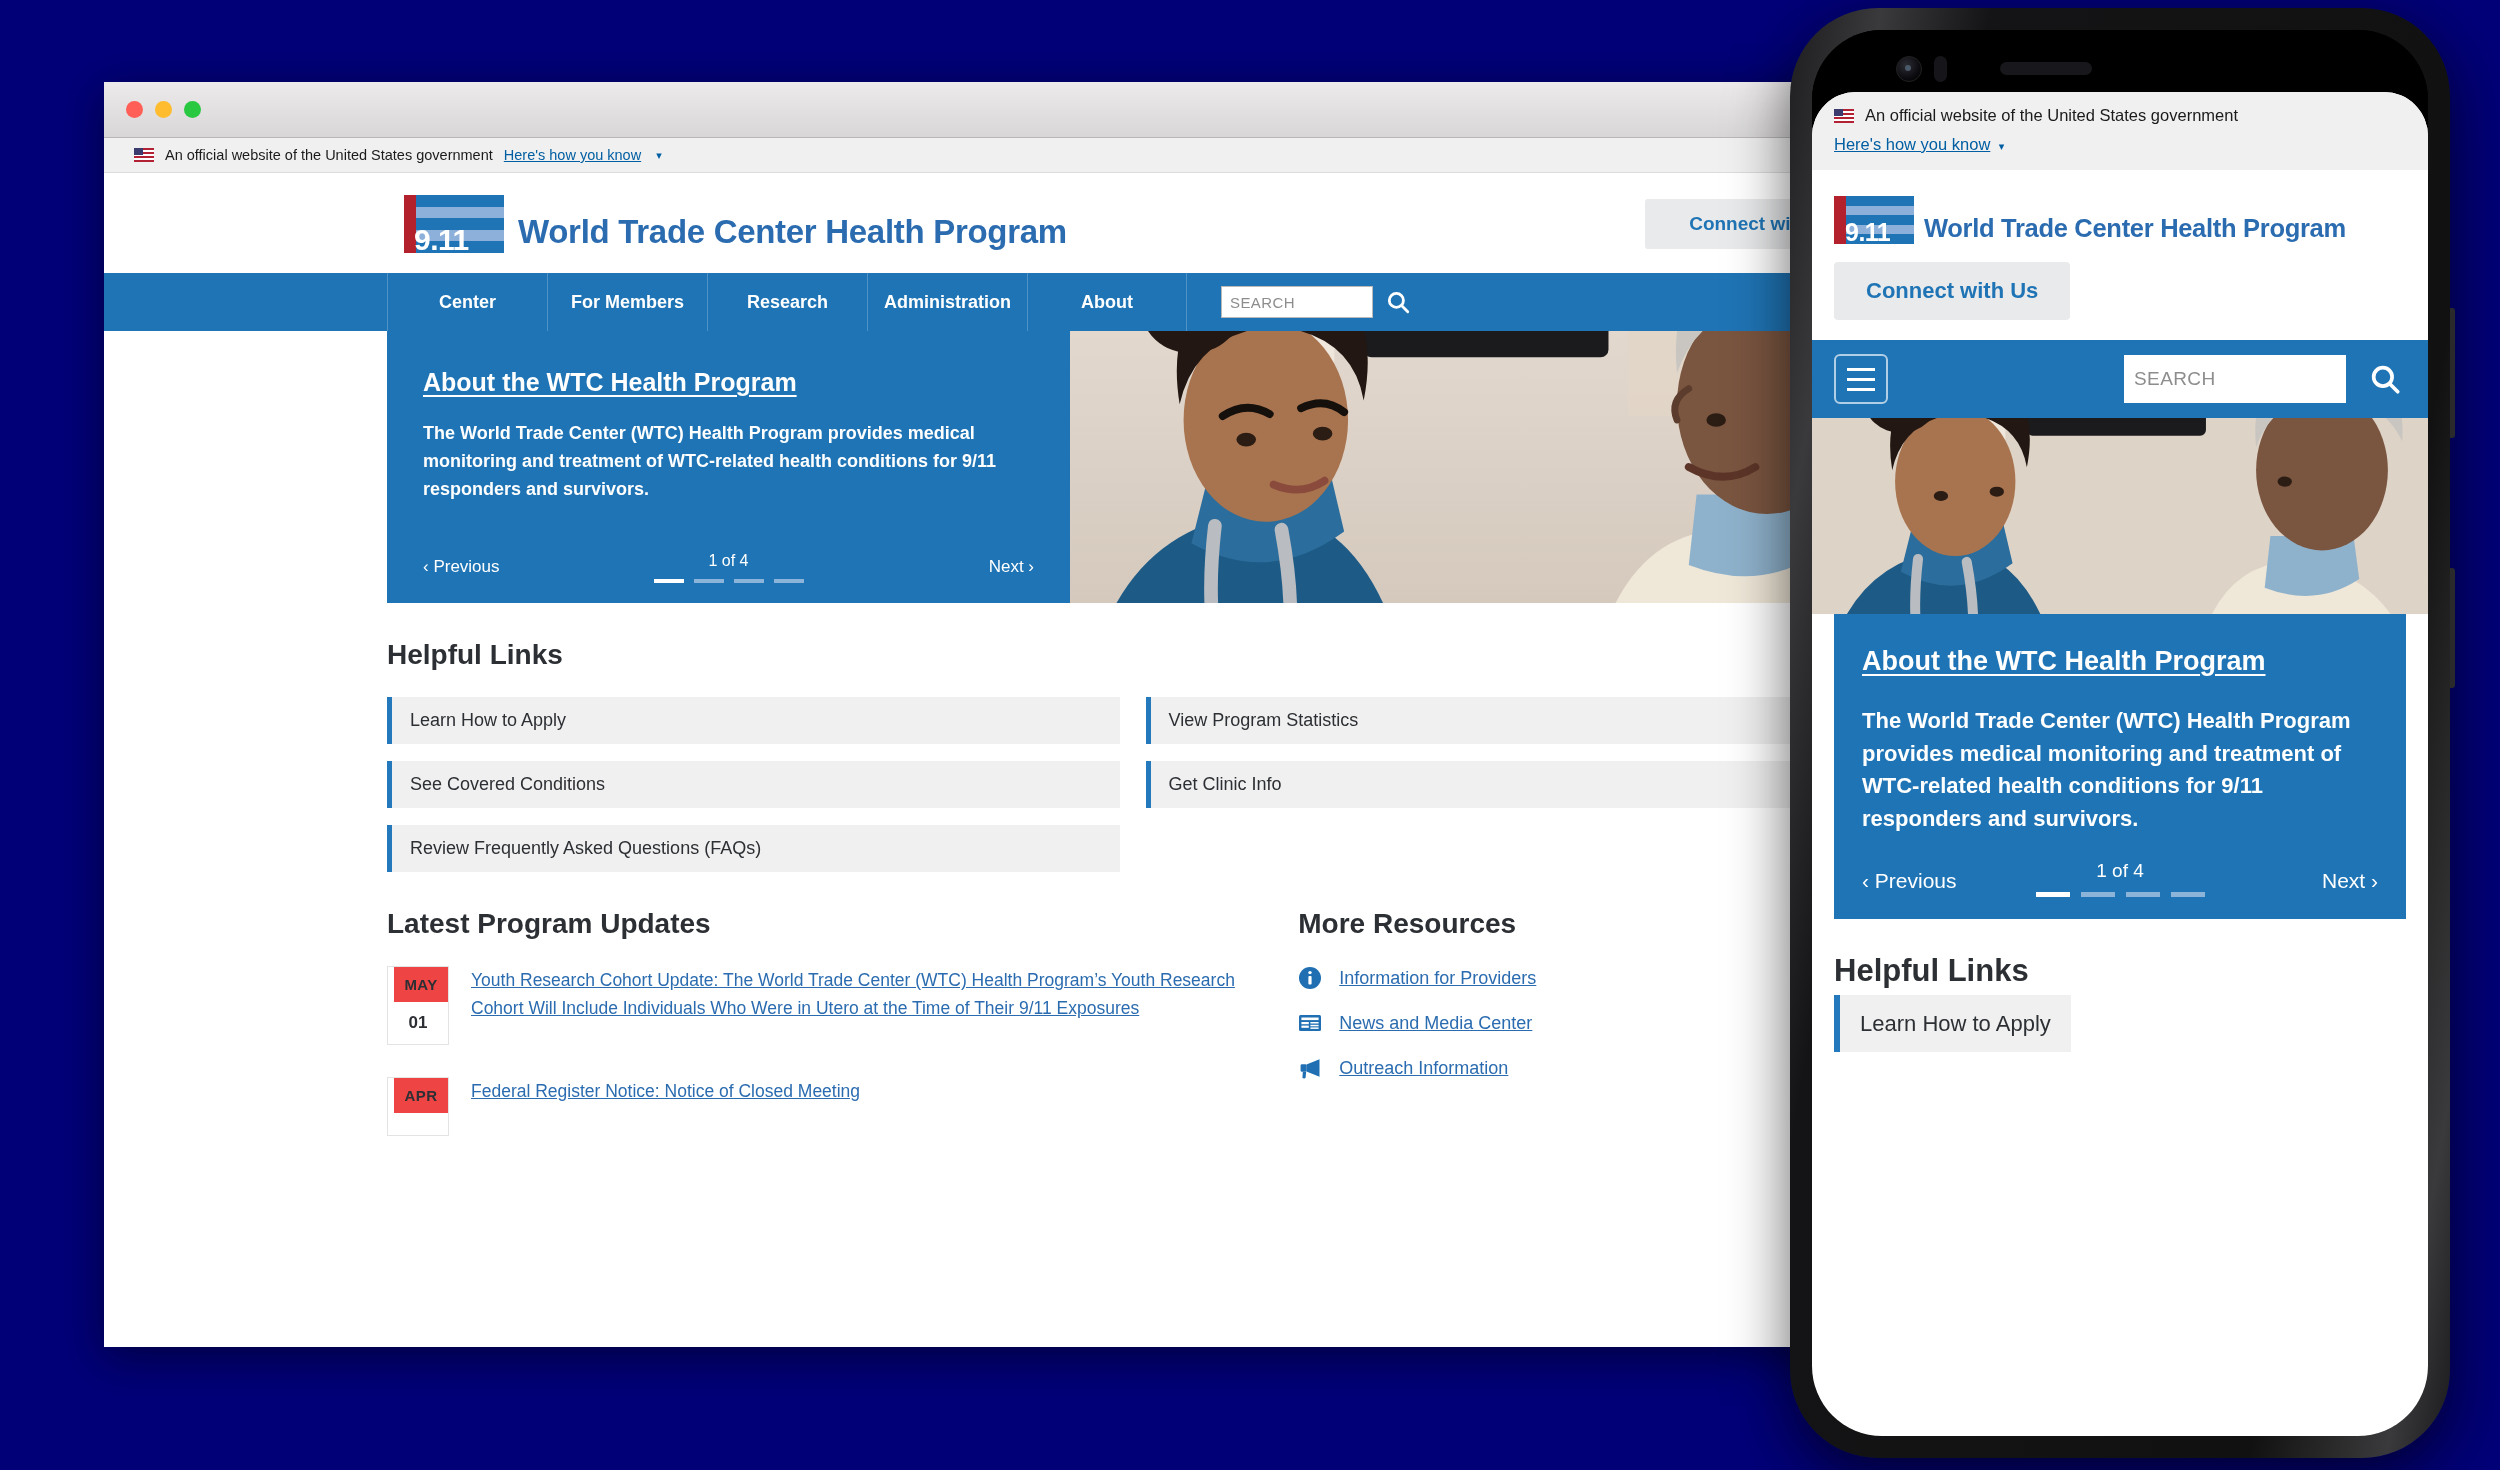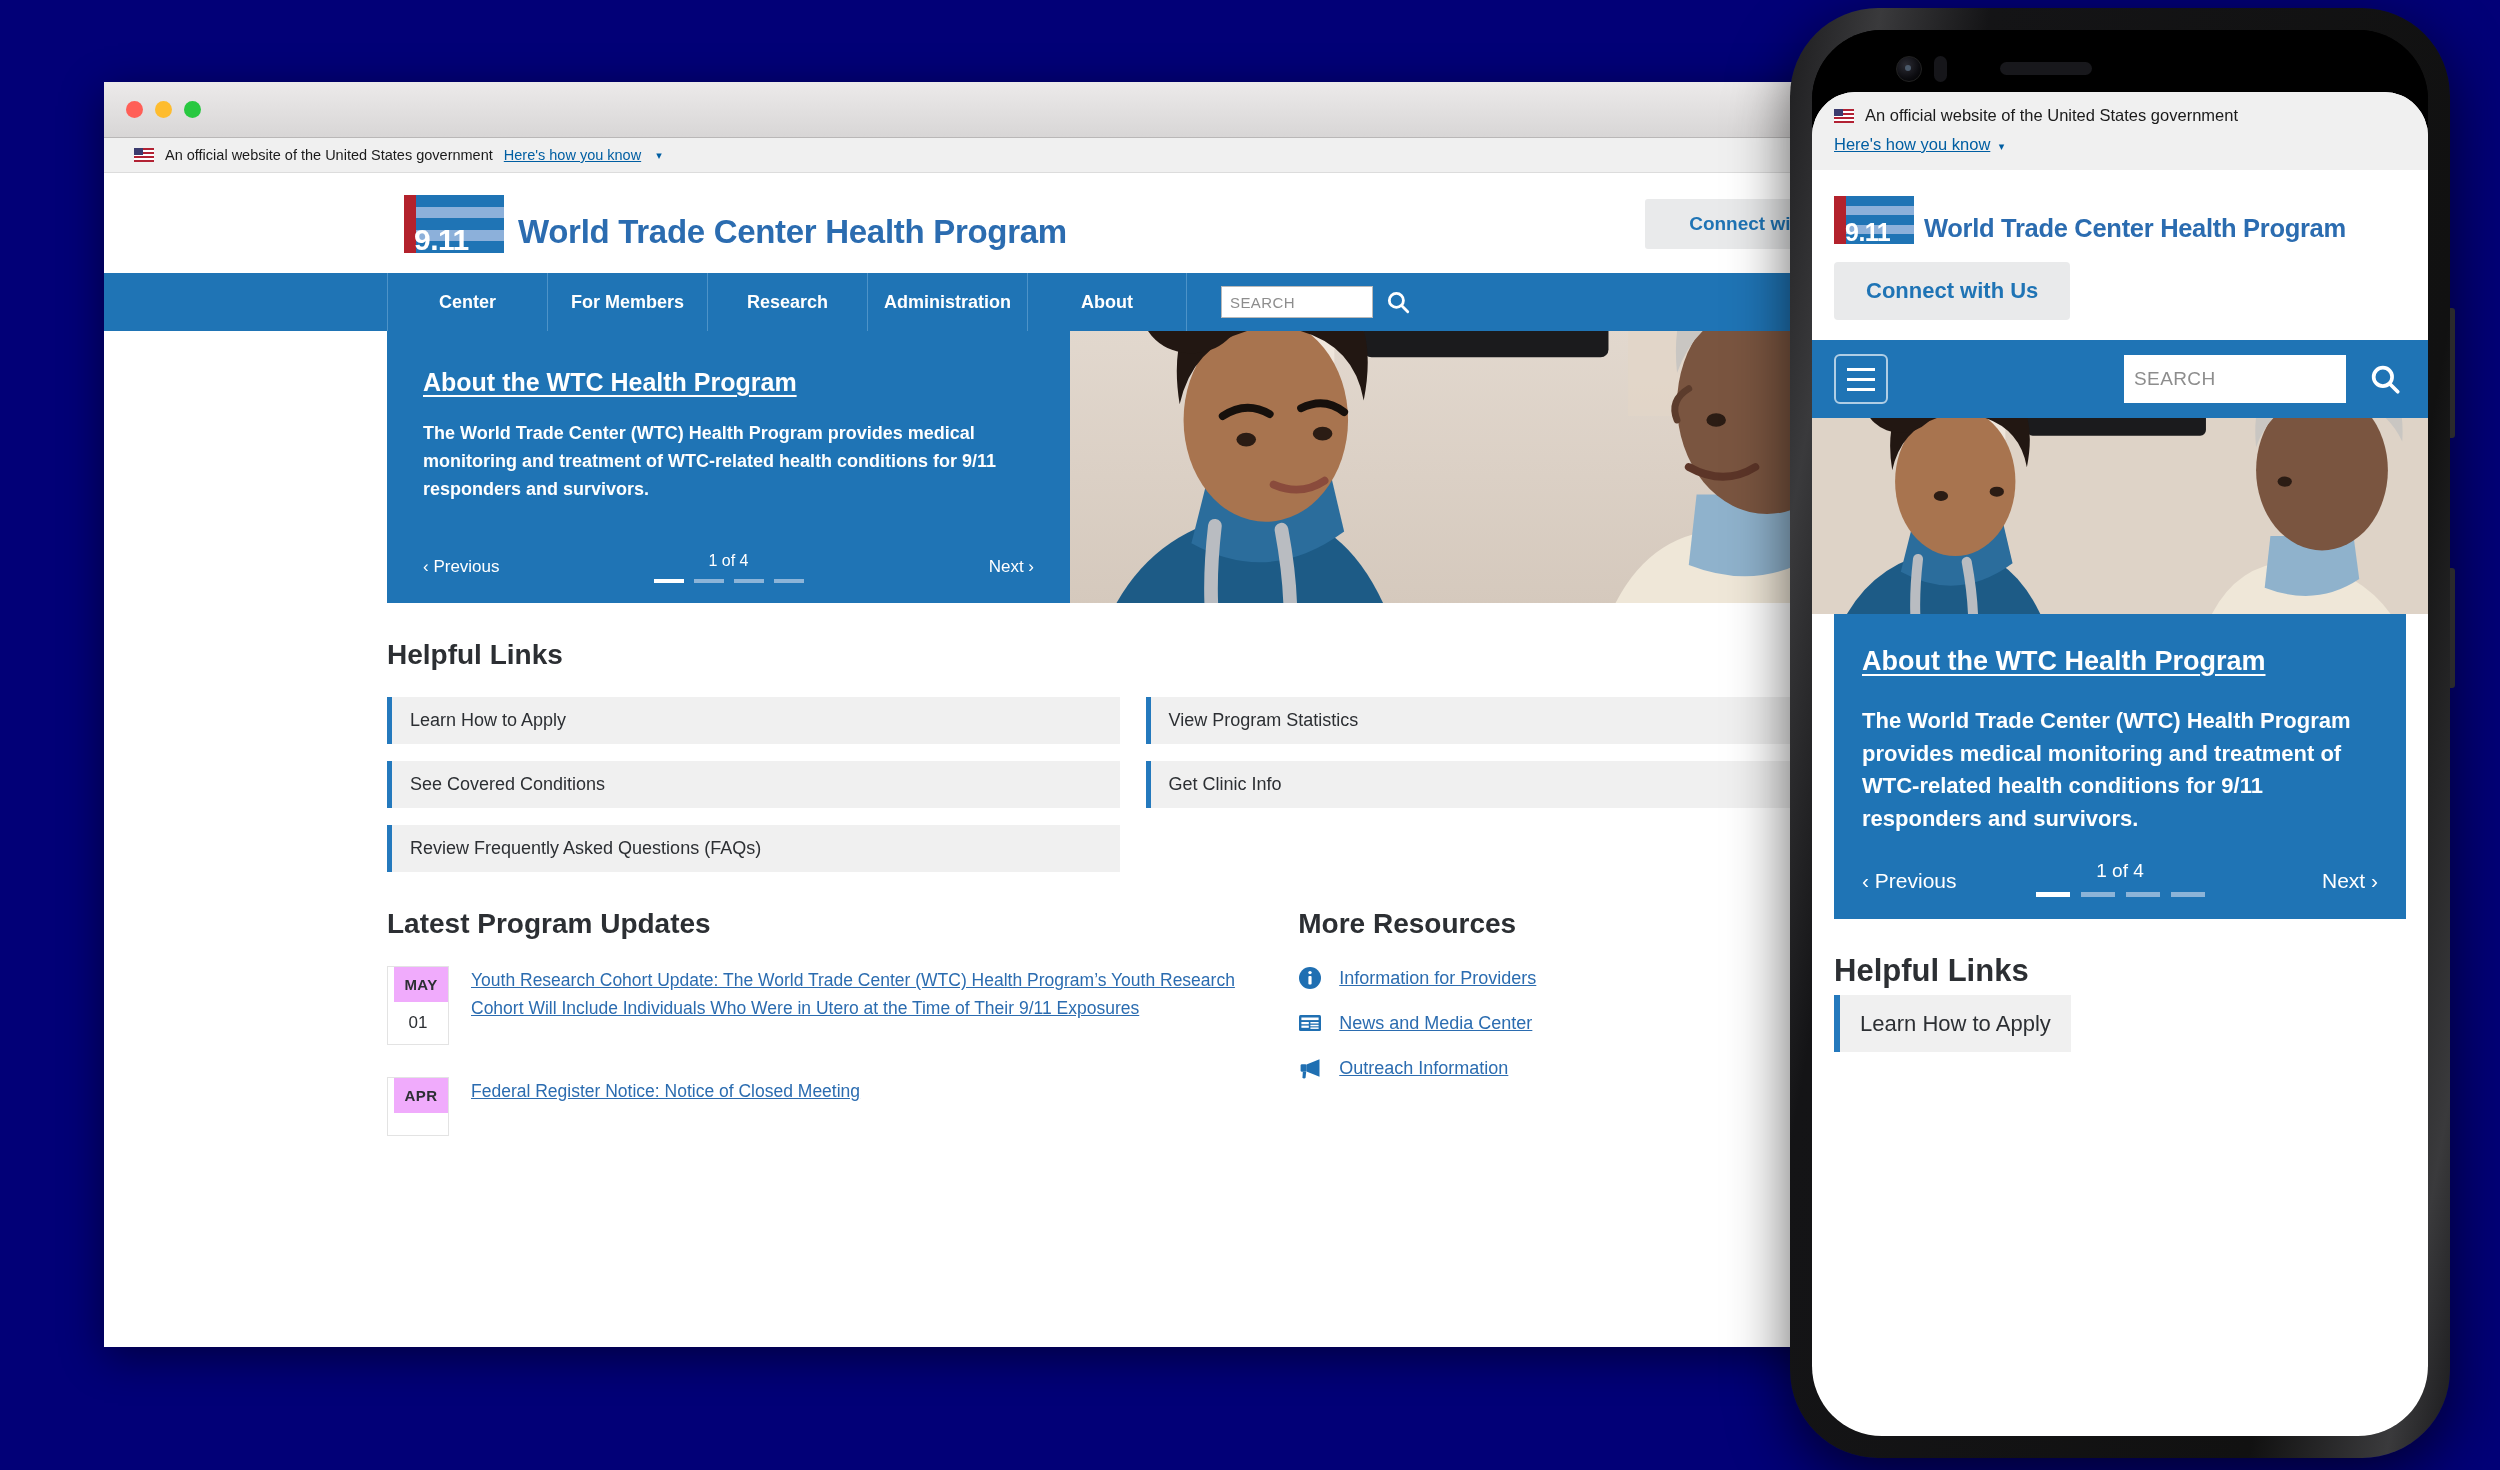--- a/index.html
+++ b/index.html
@@ -309,32 +309,32 @@
     align-items: flex-start;
   }
   .date-badge {
     width: 62px;
     flex: none;
     border: 1px solid #e3e3e3;
     text-align: center;
     background: #fff;
   }
   .date-badge .mon {
-    background: #f0abfc;
+    background: #ef4444;
     color: #2c2f33;
     font-size: 15px;
     font-weight: 700;
     padding: 9px 8px;
     letter-spacing: 0.4px;
     margin-left: 6px;
   }
   .date-badge .day {
     color: #2c2f33;
     font-size: 17px;
-    font-weight: 400;
+    font-weight: 700;
     padding: 11px 0;
     text-align: center;
   }
   .update-link {
     color: #2b6cb0;
     text-decoration: underline;
     font-size: 17.5px;
     line-height: 1.58;
     cursor: pointer;
     padding-top: 1px;

